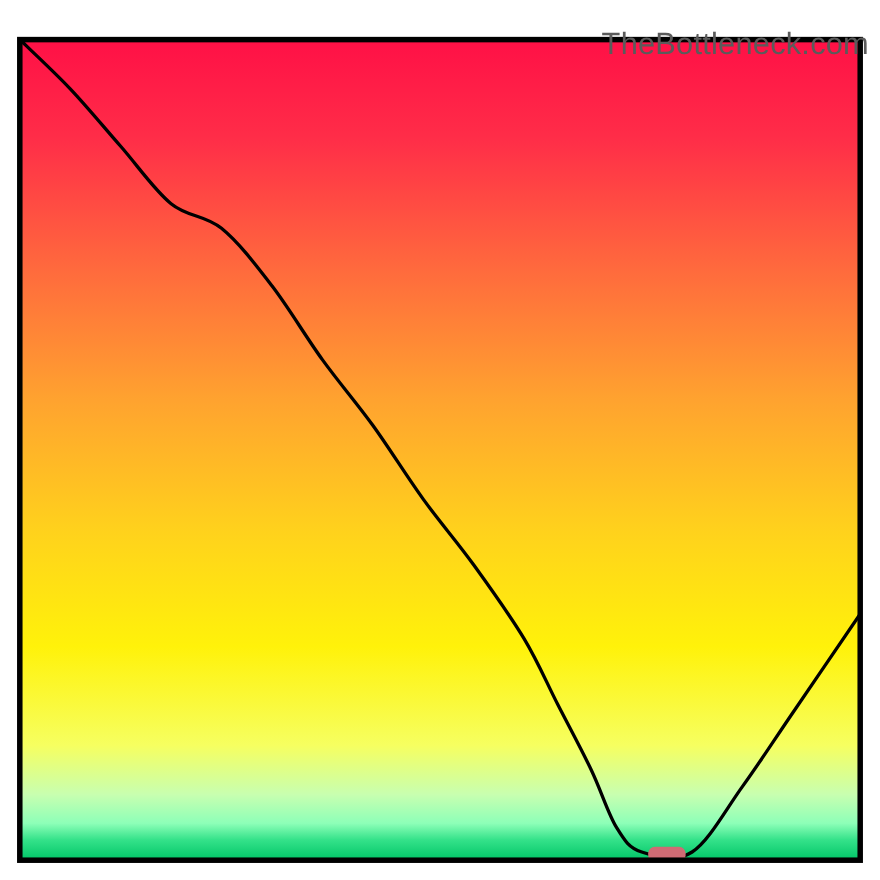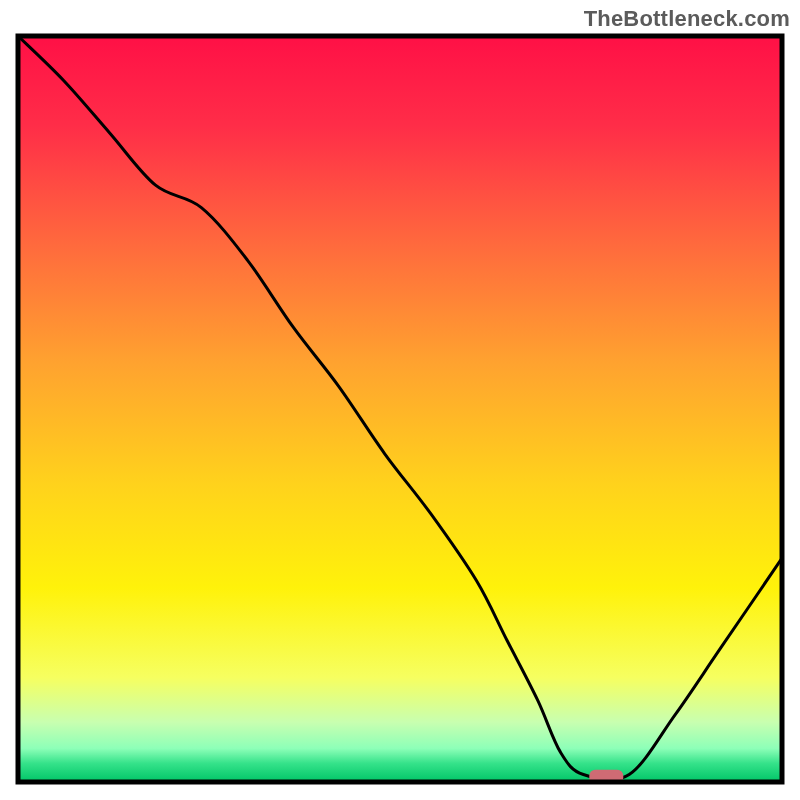--- a/index.html
+++ b/index.html
@@ -10,24 +10,24 @@
     background: #ffffff;
     font-family: Arial, Helvetica, sans-serif;
   }
   .container {
     position: relative;
     width: 800px;
     height: 800px;
   }
   .watermark {
     position: absolute;
-    top: 6px;
+    top: 24px;
     right: 10px;
-    font-size: 22px;
-    font-weight: 700;
+    font-size: 28px;
+    font-weight: 400;
     color: #5b5b5b;
     letter-spacing: 0.2px;
   }
   svg {
     display: block;
   }
 </style>
 </head>
 <body>
 

